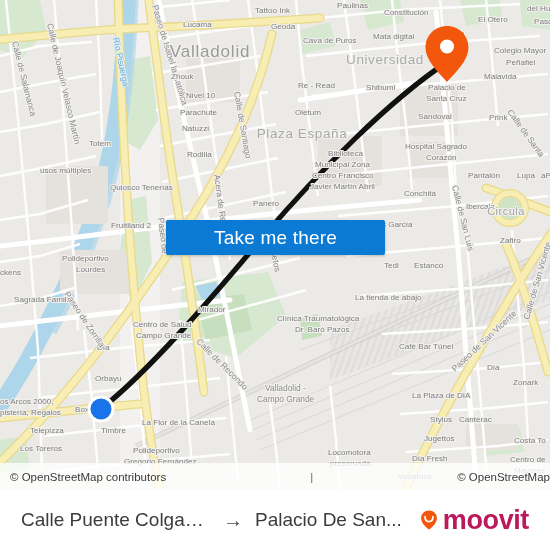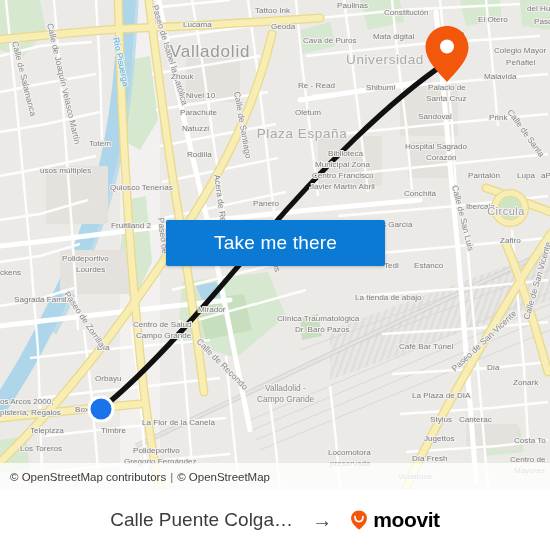--- a/index.html
+++ b/index.html
@@ -56,21 +56,21 @@
   .lbl-place { fill: #a9a9a9; font-size: 13.5px; letter-spacing: 0.6px; }
   .lbl-area  { fill: #a3a3a3; font-size: 11px; letter-spacing: 0.5px; }
   .lbl-station { fill: #8d8d8d; font-size: 8.4px; }
 
   
   #take-me-there {
     position: absolute;
     left: 166px;
     top: 220px;
     width: 219px;
-    height: 46px;
+    height: 35px;
     background: #0b7ad4;
     border: 0;
     border-radius: 2px;
     color: #ffffff;
     font-family: "Liberation Sans", sans-serif;
     font-size: 19px;
     letter-spacing: 0.2px;
     cursor: pointer;
     display: flex;
     align-items: center;
@@ -86,20 +86,21 @@
     width: 550px;
     height: 27px;
     display: flex;
     align-items: center;
     padding-left: 10px;
     box-sizing: border-box;
     font-size: 11.5px;
     color: #3a3a3a;
     background: rgba(255,255,255,0.78);
     pointer-events: none;
+    justify-content: space-between;
   }
   #attribution .sep { margin: 0 4px; color: #6a6a6a; }
 
   
   #footer {
     position: absolute;
     left: 0;
     top: 490px;
     width: 550px;
     height: 60px;
@@ -126,23 +127,23 @@
     flex: 0 0 auto;
   }
   #moovit-logo {
     display: flex;
     align-items: center;
     gap: 3px;
     flex: 0 0 auto;
     margin-left: 4px;
   }
   #moovit-wordmark {
-    font-size: 21px;
+    font-size: 27px;
     font-weight: bold;
-    color: #000000;
+    color: #be185d;
     letter-spacing: -0.4px;
   }
 </style>
 </head>
 <body>
 
 <div id="app">
 
   <div id="map">
     <svg class="maplayer" viewBox="0 0 550 490" xmlns="http://www.w3.org/2000/svg">
@@ -431,20 +432,21 @@
       <span class="sep">|</span>
       <span>© OpenStreetMap</span>
     </div>
   </div>
 
   <div id="footer">
     <div class="trip-endpoint">Calle Puente Colgante 18 Esquin...</div>
 
     <div id="trip-arrow">→</div>
 
+    <div class="trip-endpoint">Palacio De San...</div>
 
     <div id="moovit-logo">
       <svg width="22" height="22" viewBox="0 0 22 22">
         <path d="M11 1.6 C 6.6 1.6, 3.1 5.0, 3.1 9.2 C 3.1 14.1, 8.2 18.4, 11 20.6
                  C 13.8 18.4, 18.9 14.1, 18.9 9.2 C 18.9 5.0, 15.4 1.6, 11 1.6 Z" fill="#f3570b"></path>
         <path d="M7.0 7.6 C 7.0 11.0, 9.0 12.6, 11 12.6 C 13.0 12.6, 15.0 11.0, 15.0 7.6" fill="none" stroke="#ffffff" stroke-width="1.7" stroke-linecap="round"></path>
       </svg>
       <span id="moovit-wordmark">moovit</span>
     </div>
   </div>

